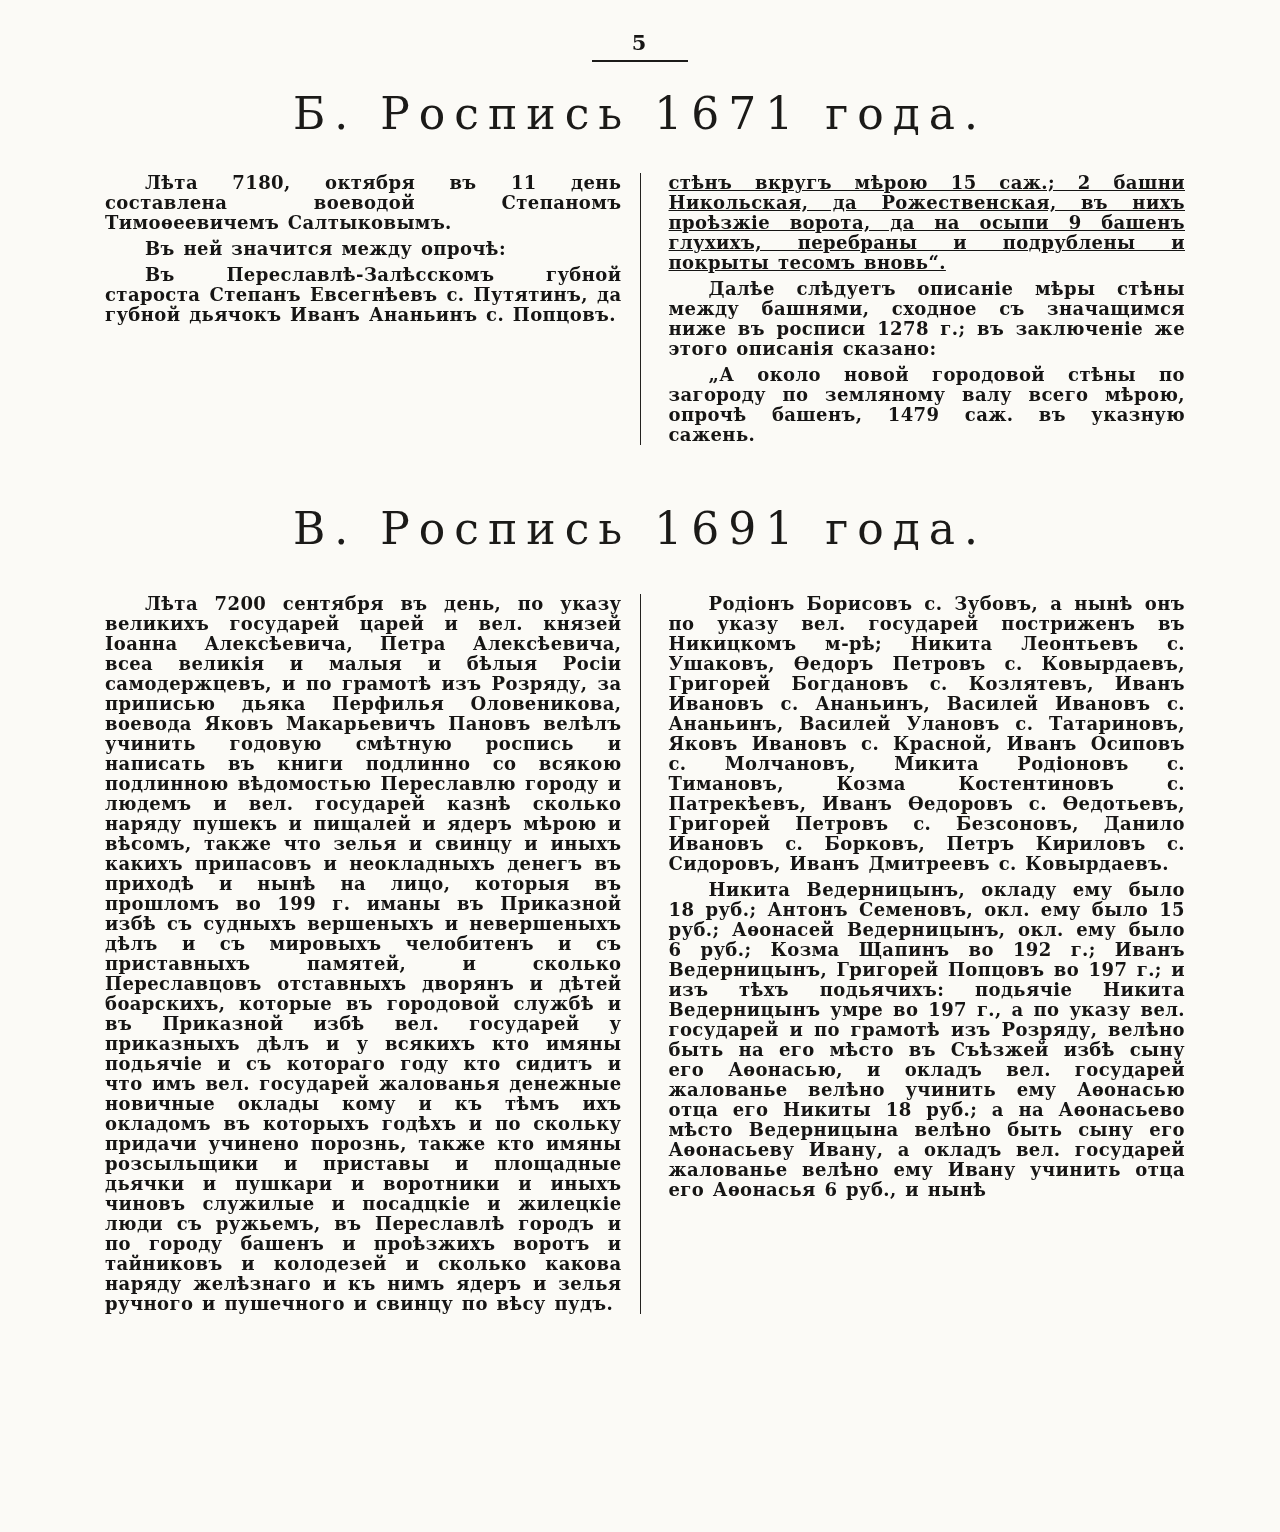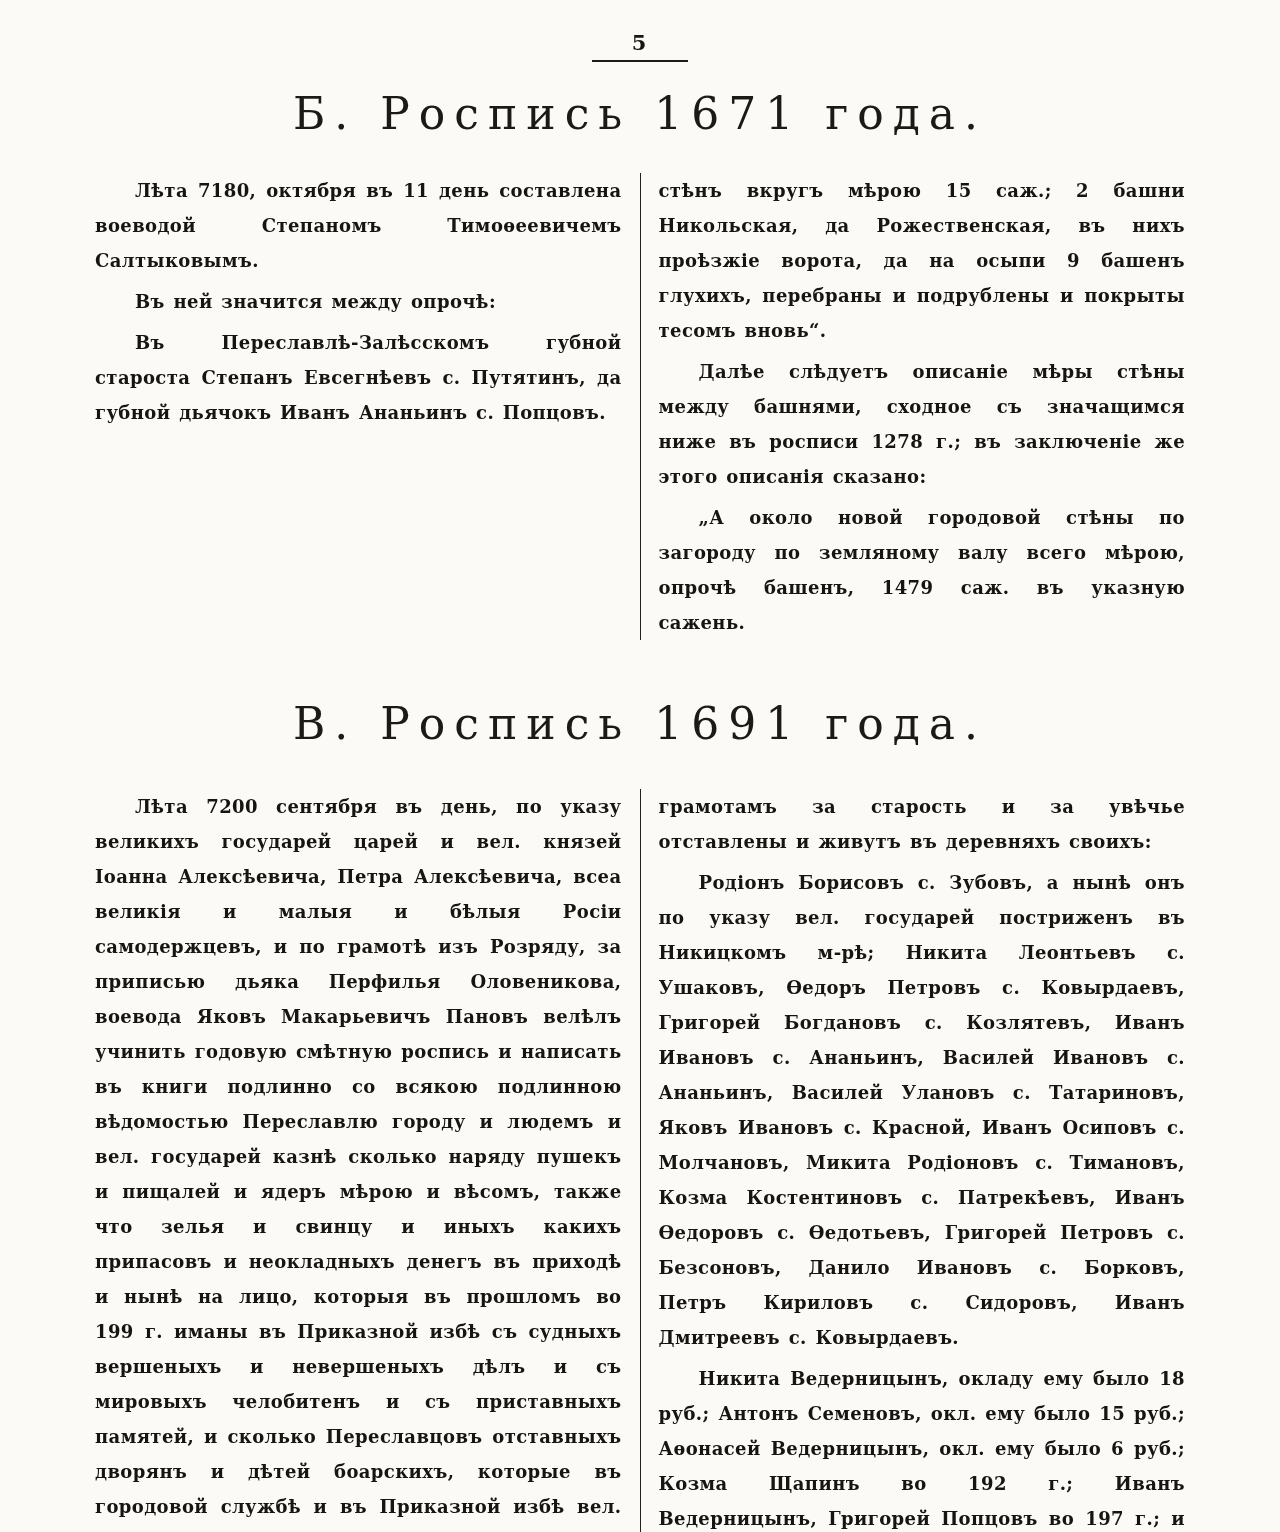--- a/index.html
+++ b/index.html
@@ -52,30 +52,30 @@
     min-width: 0;
   }
   .col.left  { padding-right: 18px; }
   .col.right { padding-left: 18px; }
   .col-divider {
     width: 1px;
     background: #23211e;
     flex: 0 0 1px;
   }
   .col p {
-    margin: 0 0 6px 0;
+    margin: 0 0 6px 10px;
     font-size: 18px;
-    line-height: 35px;
+    line-height: 20px;
     font-weight: bold;
     text-align: justify;
     text-indent: 40px;
     letter-spacing: 0.4px;
     word-spacing: 2px;
   }
-  .col p.noindent { text-indent: 0; }
+  .col p.noindent { text-indent: 0; text-decoration: underline; }
   .col p:last-child { margin-bottom: 0; }
 </style>
 </head>
 <body>
 
 <div class="page">
 
   <div class="page-number-wrap">
     <span class="page-number">5</span>
   </div>
@@ -98,19 +98,18 @@
 
   <h1 class="section-heading heading-2">В. Роспись 1691 года.</h1>
 
   <div class="columns">
     <div class="col left">
       <p>Лѣта 7200 сентября въ день, по указу великихъ государей царей и вел. князей Іоанна Алексѣевича, Петра Алексѣевича, всеа великія и малыя и бѣлыя Росіи самодержцевъ, и по грамотѣ изъ Розряду, за приписью дьяка Перфилья Оловеникова, воевода Яковъ Макарьевичъ Пановъ велѣлъ учинить годовую смѣтную роспись и написать въ книги подлинно со всякою подлинною вѣдомостью Переславлю городу и людемъ и вел. государей казнѣ сколько наряду пушекъ и пищалей и ядеръ мѣрою и вѣсомъ, также что зелья и свинцу и иныхъ какихъ припасовъ и неокладныхъ денегъ въ приходѣ и нынѣ на лицо, которыя въ прошломъ во 199 г. иманы въ Приказной избѣ съ судныхъ вершеныхъ и невершеныхъ дѣлъ и съ мировыхъ челобитенъ и съ приставныхъ памятей, и сколько Переславцовъ отставныхъ дворянъ и дѣтей боарскихъ, которые въ городовой службѣ и въ Приказной избѣ вел. государей у приказныхъ дѣлъ и у всякихъ кто имяны подьячіе и съ котораго году кто сидитъ и что имъ вел. государей жалованья денежные новичные оклады кому и къ тѣмъ ихъ окладомъ въ которыхъ годѣхъ и по скольку придачи учинено порознь, также кто имяны розсыльщики и приставы и площадные дьячки и пушкари и воротники и иныхъ чиновъ служилые и посадцкіе и жилецкіе люди съ ружьемъ, въ Переславлѣ городъ и по городу башенъ и проѣзжихъ воротъ и тайниковъ и колодезей и сколько какова наряду желѣзнаго и къ нимъ ядеръ и зелья ручного и пушечного и свинцу по вѣсу пудъ.</p>
 
     </div>
     <div class="col-divider"></div>
     <div class="col right">
-      <p class="noindent">грамотамъ за старость и за увѣчье отставлены и живутъ въ деревняхъ своихъ:</p>
       <p>Родіонъ Борисовъ с. Зубовъ, а нынѣ онъ по указу вел. государей постриженъ въ Никицкомъ м-рѣ; Никита Леонтьевъ с. Ушаковъ, Ѳедоръ Петровъ с. Ковырдаевъ, Григорей Богдановъ с. Козлятевъ, Иванъ Ивановъ с. Ананьинъ, Василей Ивановъ с. Ананьинъ, Василей Улановъ с. Татариновъ, Яковъ Ивановъ с. Красной, Иванъ Осиповъ с. Молчановъ, Микита Родіоновъ с. Тимановъ, Козма Костентиновъ с. Патрекѣевъ, Иванъ Ѳедоровъ с. Ѳедотьевъ, Григорей Петровъ с. Безсоновъ, Данило Ивановъ с. Борковъ, Петръ Кириловъ с. Сидоровъ, Иванъ Дмитреевъ с. Ковырдаевъ.</p>
       <p>Никита Ведерницынъ, окладу ему было 18 руб.; Антонъ Семеновъ, окл. ему было 15 руб.; Аѳонасей Ведерницынъ, окл. ему было 6 руб.; Козма Щапинъ во 192 г.; Иванъ Ведерницынъ, Григорей Попцовъ во 197 г.; и изъ тѣхъ подьячихъ: подьячіе Никита Ведерницынъ умре во 197 г., а по указу вел. государей и по грамотѣ изъ Розряду, велѣно быть на его мѣсто въ Съѣзжей избѣ сыну его Аѳонасью, и окладъ вел. государей жалованье велѣно учинить ему Аѳонасью отца его Никиты 18 руб.; а на Аѳонасьево мѣсто Ведерницына велѣно быть сыну его Аѳонасьеву Ивану, а окладъ вел. государей жалованье велѣно ему Ивану учинить отца его Аѳонасья 6 руб., и нынѣ</p>
     </div>
   </div>
 
 </div>
 
 </body></html>

